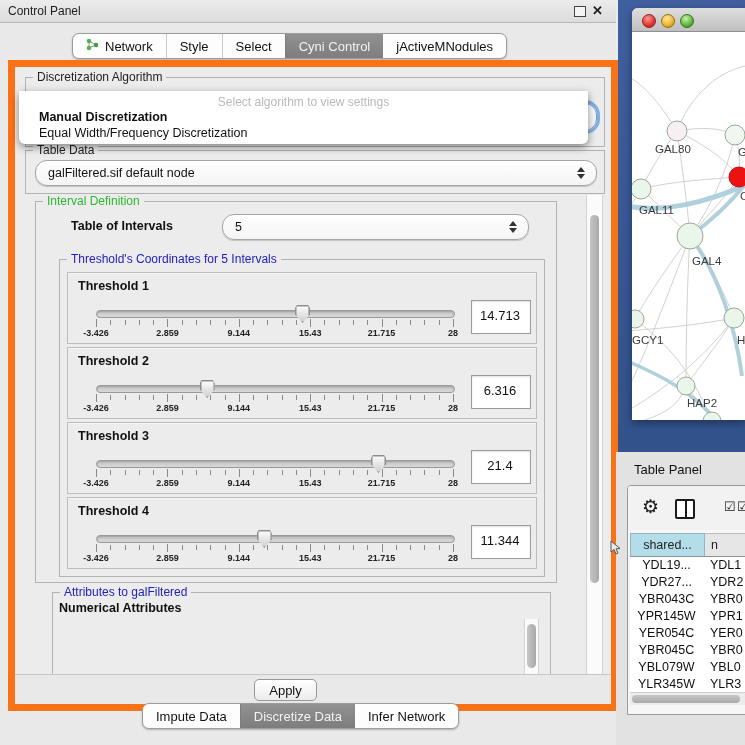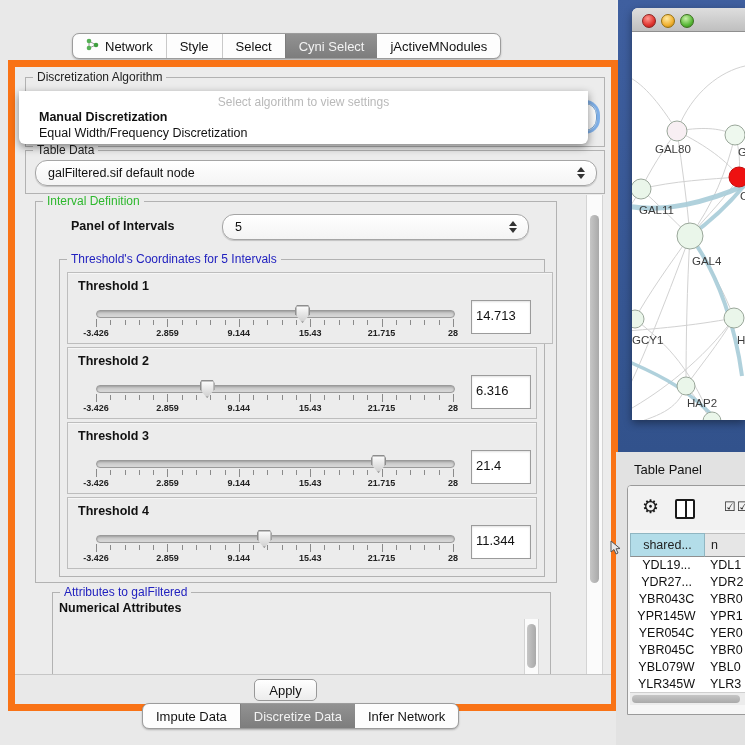--- a/index.html
+++ b/index.html
@@ -63,21 +63,21 @@
       clip-path:polygon(12% 0,88% 0,100% 16%,100% 52%,50% 100%,0 52%,0 16%);
       box-shadow:inset 0 0 0 1.5px #8d8d8d;}
   .ticks{position:absolute;left:28px;top:46px;width:357px;height:9px;}
   .tick{position:absolute;top:1px;width:1px;height:5px;background:#8a8a8a;}
   .tick.major{top:0;height:8px;}
   .tick-labels{position:absolute;left:28px;top:55px;width:357px;height:11px;}
   .tick-labels span{position:absolute;transform:translateX(-50%);font-size:9px;
       font-weight:bold;color:#222;white-space:nowrap;}
   .valbox{position:absolute;left:403px;top:27px;width:48px;height:20px;background:#fff;
       border:1px solid #9b9b9b;box-shadow:inset 0 1px 2px rgba(0,0,0,.12);
-      font-size:13px;color:#111;text-align:left;padding:7px 6px 5px 4px;}
+      font-size:13px;color:#111;text-align:center;padding:7px 6px 5px 4px;}
   
   #attr-list{position:absolute;left:47px;top:552px;width:461px;height:56px;background:#fff;
       border:1px solid #c2c2c2;overflow:hidden;}
   .attr-item{font-size:12.5px;color:#111;height:17px;line-height:17px;padding-left:20px;}
   
   #apply-strip{left:0px;top:607px;width:596px;height:29px;background:#e9e9e9;
       border-top:1px solid #c6c6c6;}
   #apply-btn{left:239px;top:4px;width:61px;height:20px;background:linear-gradient(#ffffff,#ececec);
       border:1px solid #989898;border-radius:5px;font-size:13px;color:#111;
       display:flex;align-items:center;justify-content:center;}
@@ -118,20 +118,25 @@
   
   #cursor{left:610px;top:540px;z-index:60;}
 </style>
 </head>
 <body>
 
 <div id="root">
 
   <div id="cp" class="abs">
 
+    <div id="cp-titlebar" class="abs">
+      <span id="cp-title" class="abs">Control Panel</span>
+      <span id="float-btn" class="abs"></span>
+      <span id="close-btn" class="abs">✕</span>
+    </div>
 
     <div id="top-tabs" class="abs seg">
       <div class="tab">
         <span class="net-ico">
           <svg width="13" height="13" viewBox="0 0 13 13">
             <line x1="3" y1="3" x2="10" y2="7" stroke="#9a9a9a"></line>
             <line x1="3" y1="10" x2="10" y2="7" stroke="#9a9a9a"></line>
             <line x1="3" y1="3" x2="3" y2="10" stroke="#9a9a9a"></line>
             <circle cx="3" cy="3" r="2.3" fill="#55b055"></circle>
             <circle cx="3" cy="10" r="2.3" fill="#55b055"></circle>
@@ -140,21 +145,21 @@
         </span>
         <span>Network</span>
       </div>
       <div class="tab">
           <span>Style</span>
         </div>
       <div class="tab">
           <span>Select</span>
         </div>
       <div class="tab sel">
-          <span>Cyni Select</span>
+          <span>Cyni Control</span>
         </div>
       <div class="tab">
           <span>jActiveMNodules</span>
         </div>
     </div>
 
     <div id="cp-content" class="abs">
 
       <div class="group" style="left:10px;top:10px;width:578px;height:68px;">
         <span class="gtitle t-black">Discretization Algorithm</span>
@@ -179,34 +184,34 @@
         <span>galFiltered.sif default node</span>
         <span class="stepper">
             <i class="up"></i>
             <i class="dn"></i>
           </span>
       </div>
 
       <div class="group" style="left:20px;top:134px;width:520px;height:380px;">
         <span class="gtitle t-green">Interval Definition</span>
       </div>
-      <span class="abs" style="left:56px;top:152px;font-size:12.5px;font-weight:bold;color:#111;">Panel of Intervals</span>
+      <span class="abs" style="left:56px;top:152px;font-size:12.5px;font-weight:bold;color:#111;">Table of Intervals</span>
       <div class="combo" style="left:207px;top:147px;width:267px;height:24px;">
         <span>5</span>
         <span class="stepper">
             <i class="up"></i>
             <i class="dn"></i>
           </span>
       </div>
 
       <div class="group" style="left:44px;top:192px;width:484px;height:316px;">
         <span class="gtitle t-blue">Threshold's Coordinates for 5 Intervals</span>
       </div>
 
-      <div class="thr-panel" style="top:205px;padding-left:16px;">
+      <div class="thr-panel" style="top:205px;">
         <span class="thr-label">Threshold 1</span>
         <div class="track">
             <div class="thumb" style="left: 57.7197%;"></div>
           </div>
         <div class="ticks">
             <i class="tick major" style="left: 0%;"></i>
             <i class="tick" style="left: 4%;"></i>
             <i class="tick" style="left: 8%;"></i>
             <i class="tick" style="left: 12%;"></i>
             <i class="tick" style="left: 16%;"></i>

